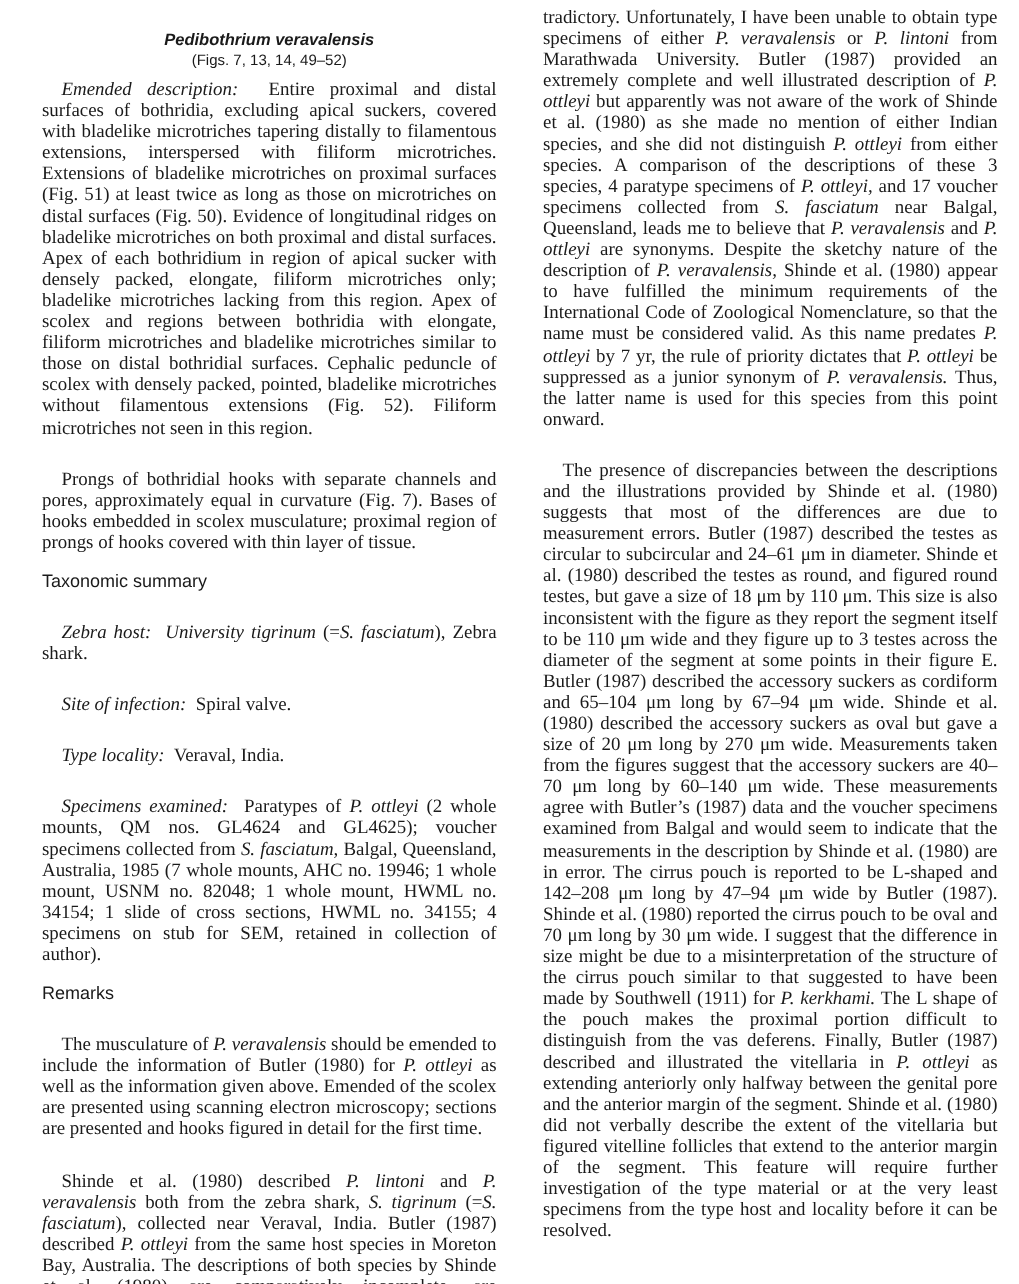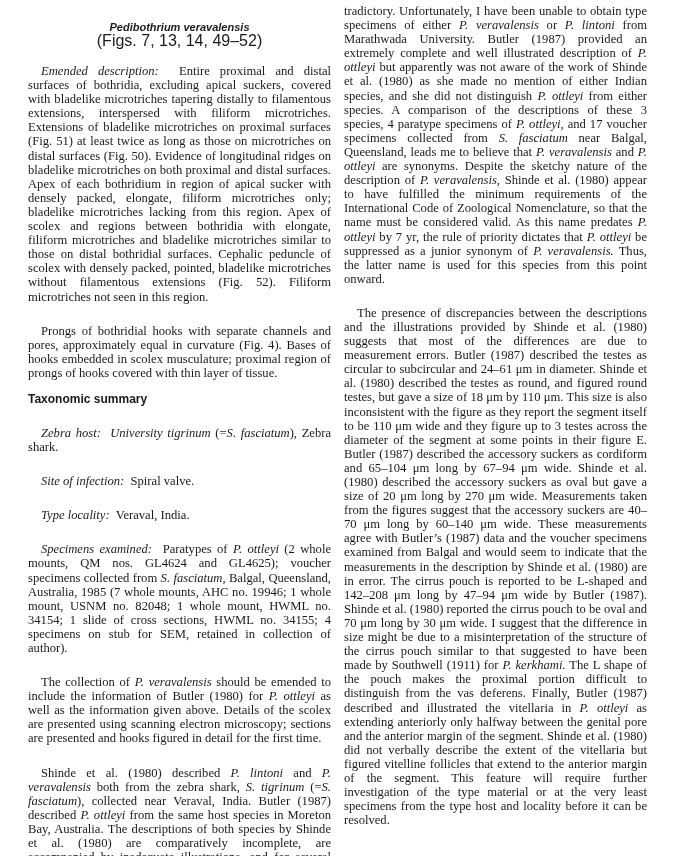--- a/index.html
+++ b/index.html
@@ -1,52 +1,53 @@
 <!DOCTYPE html>
 <html><head>
 <meta charset="utf-8">
 <style>
   html, body { margin: 0; padding: 0; background: #ffffff; }
   body { width: 679px; height: 856px; position: relative; overflow: hidden;
          font-family: "Liberation Serif", serif; color: #1a1a1a; }
   .col { position: absolute; top: 0; width: 303px; font-size: 12.6px; line-height: 14.1px;
          text-align: justify; hyphens: none; }
   .col.left { left: 28px; top: 2px; }
-  .col.right { left: 344px; top: 4px; }
+  .col.right { left: 362px; top: 4px; }
   .head { text-align: center; font-family: "Liberation Sans", sans-serif; }
   .head .t1 { font-weight: bold; font-style: italic; font-size: 11px; line-height: 14px; margin-top: 18px; }
   .head .t2 { font-weight: bold; font-size: 12px; line-height: 14px; }
-  .head .t3 { font-size: 16px; line-height: 14px; }
+  .head .t3 { font-size: 10px; line-height: 14px; }
   .syn { margin-top: 6px; }
   p { margin: 0; }
   .ind { text-indent: 13px; margin-top: 20px; }
-  .gap { margin-top: 16px; }
-  .sec { font-family: "Liberation Sans", sans-serif; font-weight: bold; font-size: 12px;
+  .gap { margin-top: 4px; }
+  .sec { font-family: "Liberation Sans", sans-serif; font-weight: normal; font-size: 12px;
          margin-top: 12px; margin-bottom: 4px; line-height: 14px; }
   i { font-style: italic; }
 </style>
 </head>
 <body>
 
 <div class="col left">
   <div class="head">
     <div class="t1">Pedibothrium veravalensis</div>
     <div class="t3">(Figs. 7, 13, 14, 49–52)</div>
   </div>
 
 
   <p class="ind gap"><i>Emended description:</i>&nbsp; <span>Entire proximal and distal surfaces of bothridia, excluding apical suckers, covered with bladelike microtriches tapering distally to filamentous extensions, interspersed with filiform microtriches. Extensions of bladelike microtriches on proximal surfaces (Fig. 51) at least twice as long as those on microtriches on distal surfaces (Fig. 50). Evidence of longitudinal ridges on bladelike microtriches on both proximal and distal surfaces. Apex of each bothridium in region of apical sucker with densely packed, elongate, filiform microtriches only; bladelike microtriches lacking from this region. Apex of scolex and regions between bothridia with elongate, filiform microtriches and bladelike microtriches similar to those on distal bothridial surfaces. Cephalic peduncle of scolex with densely packed, pointed, bladelike microtriches without filamentous extensions (Fig. 52). Filiform microtriches not seen in this region.</span></p>
-  <p class="ind">Prongs of bothridial hooks with separate channels and pores, approximately equal in curvature (Fig. 4). Bases of hooks embedded in scolex musculature; proximal region of prongs of hooks covered with thin layer of tissue.</p>
+  <p class="ind">Prongs of bothridial hooks with separate channels and pores, approximately equal in curvature (Fig. 7). Bases of hooks embedded in scolex musculature; proximal region of prongs of hooks covered with thin layer of tissue.</p>
 
   <div class="sec">Taxonomic summary</div>
   <p class="ind"><i>Zebra host:</i>&nbsp; <i>University tigrinum</i><span> (=</span><i>S. fasciatum</i><span>), Zebra shark.</span></p>
   <p class="ind"><i>Site of infection:</i>&nbsp; <span>Spiral valve.</span></p>
   <p class="ind"><i>Type locality:</i>&nbsp; <span>Veraval, India.</span></p>
   <p class="ind"><i>Specimens examined:</i>&nbsp; <span>Paratypes of </span><i>P. ottleyi</i><span> (2 whole mounts, QM nos. GL4624 and GL4625); voucher specimens collected from </span><i>S. fasciatum,</i><span> Balgal, Queensland, Australia, 1985 (7 whole mounts, AHC no. 19946; 1 whole mount, USNM no. 82048; 1 whole mount, HWML no. 34154; 1 slide of cross sections, HWML no. 34155; 4 specimens on stub for SEM, retained in collection of author).</span></p>
 
-  <p class="ind"><span>The collection of </span><i>P. veravalensis</i><span> should be emended to include the information of Butler (1980) for </span><i>P. ottleyi</i><span> as well as the information given above. Details of the scolex are presented using scanning electron microscopy; sections are presented and hooks figured in detail for the first time.</span></p>
+  <div class="sec">Remarks</div>
+  <p class="ind"><span>The musculature of </span><i>P. veravalensis</i><span> should be emended to include the information of Butler (1980) for </span><i>P. ottleyi</i><span> as well as the information given above. Emended of the scolex are presented using scanning electron microscopy; sections are presented and hooks figured in detail for the first time.</span></p>
   <p class="ind" id="flow-p2"><span>Shinde et al. (1980) described </span><i>P. lintoni</i><span> and </span><i>P. veravalensis</i><span> both from the zebra shark, </span><i>S. tigrinum</i><span> (=</span><i>S. fasciatum</i><span>), collected near Veraval, India. Butler (1987) described </span><i>P. ottleyi</i><span> from the same host species in Moreton Bay, Australia. The descriptions of both species by Shinde et al. (1980) are comparatively incomplete, are accompanied by inadequate illustrations, and for several characteristics the description and figures are con-</span></p>
 </div>
 
 <div class="col right">
   <p id="flow-p2-cont"><span>tradictory. Unfortunately, I have been unable to obtain type specimens of either </span><i>P. veravalensis</i><span> or </span><i>P. lintoni</i><span> from Marathwada University. Butler (1987) provided an extremely complete and well illustrated description of </span><i>P. ottleyi</i><span> but apparently was not aware of the work of Shinde et al. (1980) as she made no mention of either Indian species, and she did not distinguish </span><i>P. ottleyi</i><span> from either species. A comparison of the descriptions of these 3 species, 4 paratype specimens of </span><i>P. ottleyi,</i><span> and 17 voucher specimens collected from </span><i>S. fasciatum</i><span> near Balgal, Queensland, leads me to believe that </span><i>P. veravalensis</i><span> and </span><i>P. ottleyi</i><span> are synonyms. Despite the sketchy nature of the description of </span><i>P. veravalensis,</i><span> Shinde et al. (1980) appear to have fulfilled the minimum requirements of the International Code of Zoological Nomenclature, so that the name must be considered valid. As this name predates </span><i>P. ottleyi</i><span> by 7 yr, the rule of priority dictates that </span><i>P. ottleyi</i><span> be suppressed as a junior synonym of </span><i>P. veravalensis.</i><span> Thus, the latter name is used for this species from this point onward.</span></p>
   <p class="ind"><span>The presence of discrepancies between the descriptions and the illustrations provided by Shinde et al. (1980) suggests that most of the differences are due to measurement errors. Butler (1987) described the testes as circular to subcircular and 24–61 μm in diameter. Shinde et al. (1980) described the testes as round, and figured round testes, but gave a size of 18 μm by 110 μm. This size is also inconsistent with the figure as they report the segment itself to be 110 μm wide and they figure up to 3 testes across the diameter of the segment at some points in their figure E. Butler (1987) described the accessory suckers as cordiform and 65–104 μm long by 67–94 μm wide. Shinde et al. (1980) described the accessory suckers as oval but gave a size of 20 μm long by 270 μm wide. Measurements taken from the figures suggest that the accessory suckers are 40–70 μm long by 60–140 μm wide. These measurements agree with Butler’s (1987) data and the voucher specimens examined from Balgal and would seem to indicate that the measurements in the description by Shinde et al. (1980) are in error. The cirrus pouch is reported to be L-shaped and 142–208 μm long by 47–94 μm wide by Butler (1987). Shinde et al. (1980) reported the cirrus pouch to be oval and 70 μm long by 30 μm wide. I suggest that the difference in size might be due to a misinterpretation of the structure of the cirrus pouch similar to that suggested to have been made by Southwell (1911) for </span><i>P. kerkhami.</i><span> The L shape of the pouch makes the proximal portion difficult to distinguish from the vas deferens. Finally, Butler (1987) described and illustrated the vitellaria in </span><i>P. ottleyi</i><span> as extending anteriorly only halfway between the genital pore and the anterior margin of the segment. Shinde et al. (1980) did not verbally describe the extent of the vitellaria but figured vitelline follicles that extend to the anterior margin of the segment. This feature will require further investigation of the type material or at the very least specimens from the type host and locality before it can be resolved.</span></p>
 </div>
 
 </body></html>

